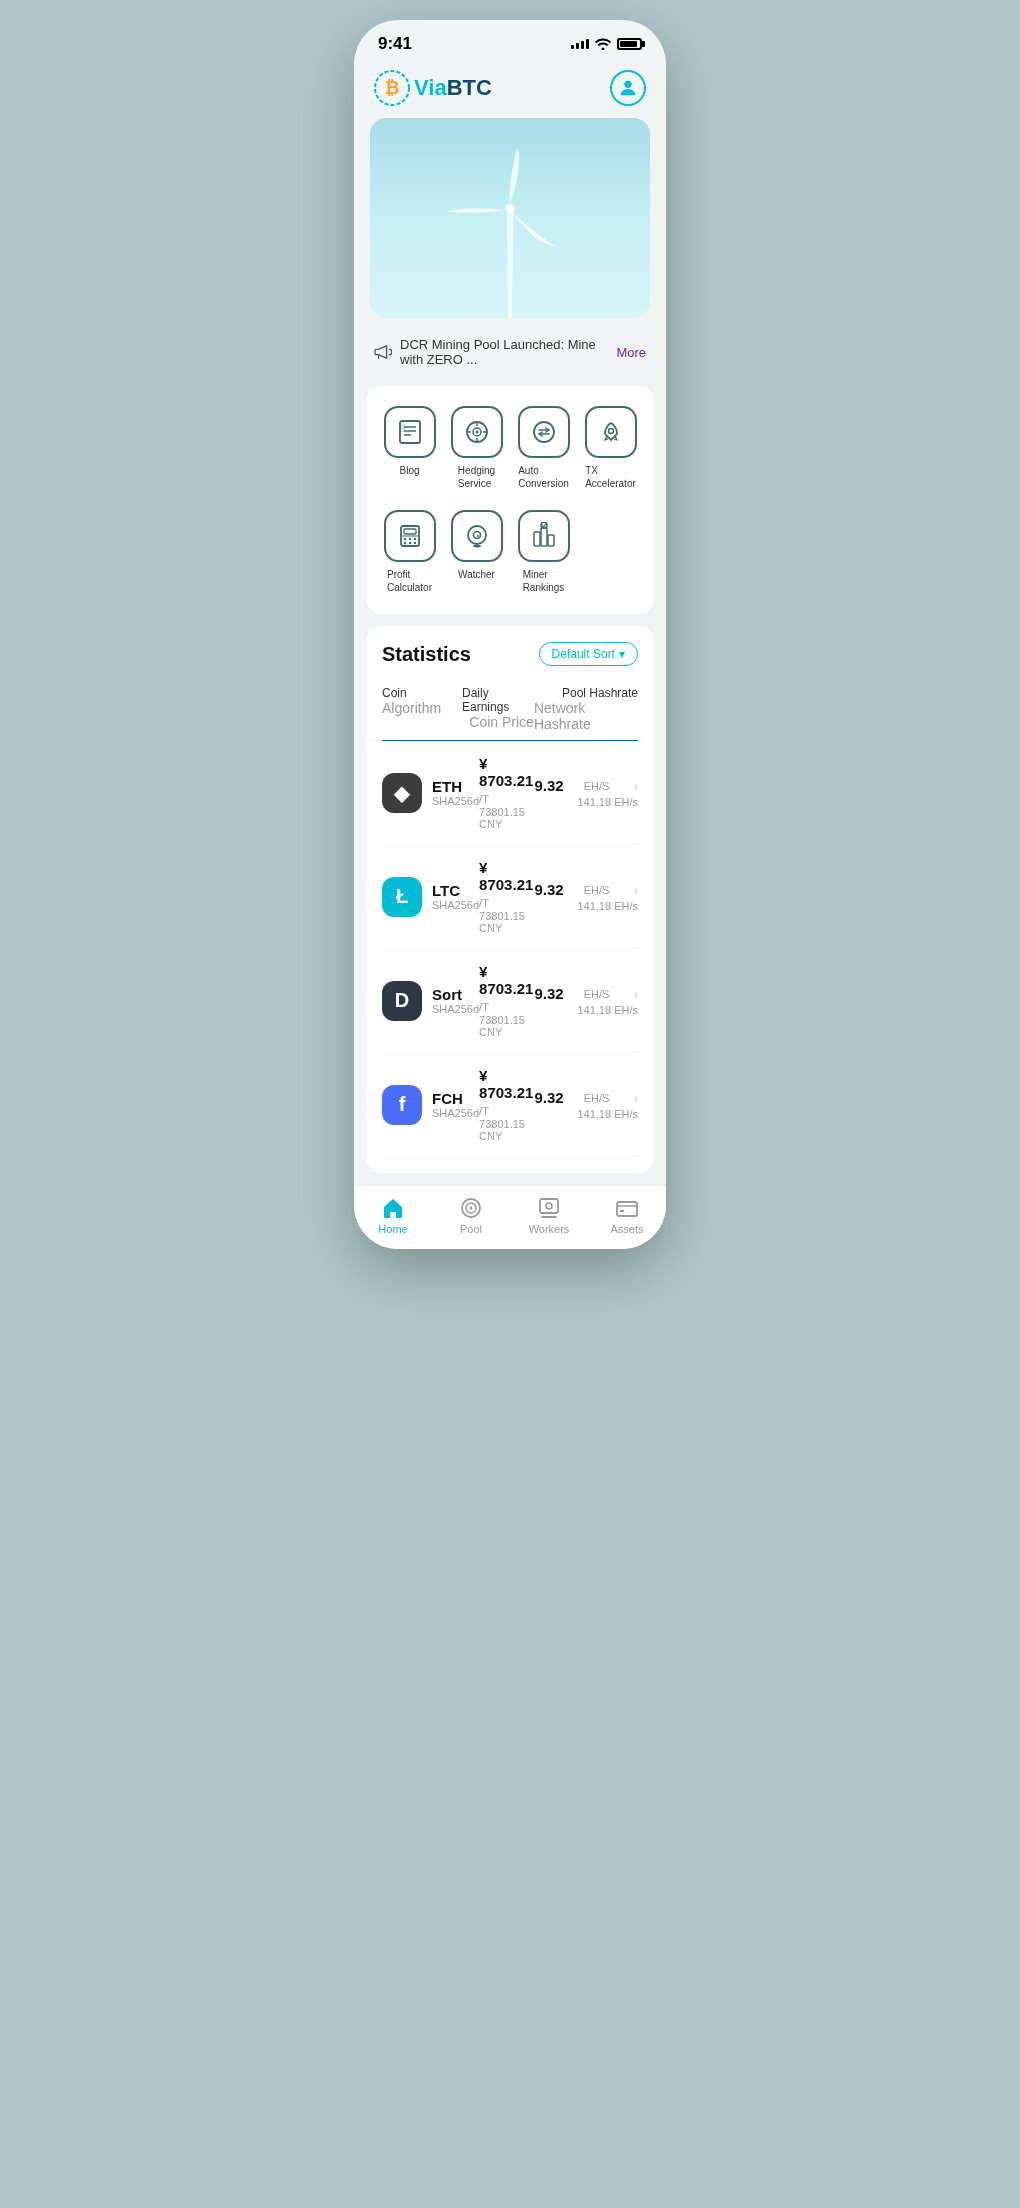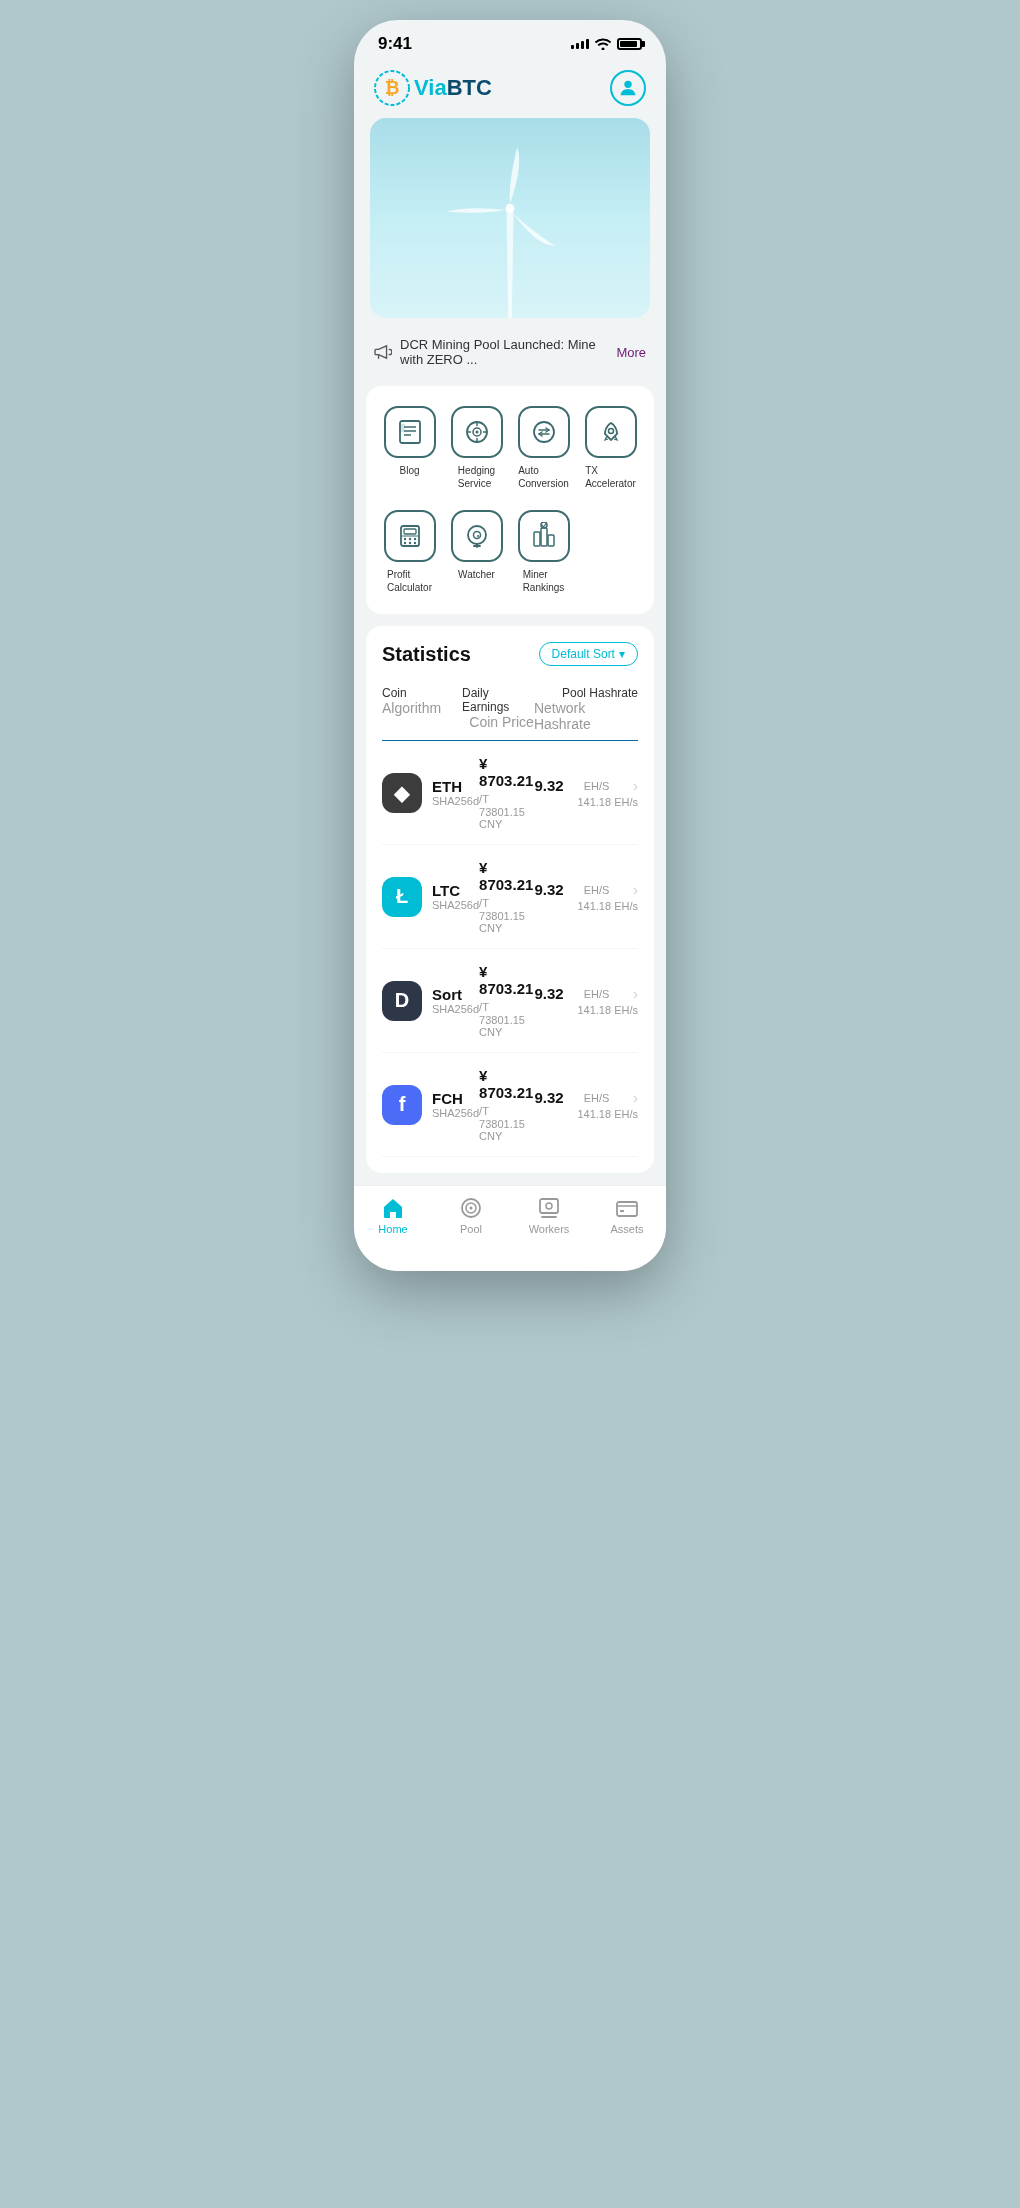--- a/index.html
+++ b/index.html
@@ -332,21 +332,21 @@
     }
 
     
     .bottom-nav {
       position: sticky;
       bottom: 0;
       background: #fff;
       border-top: 1px solid #eee;
       display: flex;
       justify-content: space-around;
-      padding: 10px 0 36px;
+      padding: 10px 0 14px;
       margin-top: 12px;
     }
     .nav-item {
       display: flex;
       flex-direction: column;
       align-items: center;
       gap: 3px;
       cursor: pointer;
       min-width: 60px;
     }

